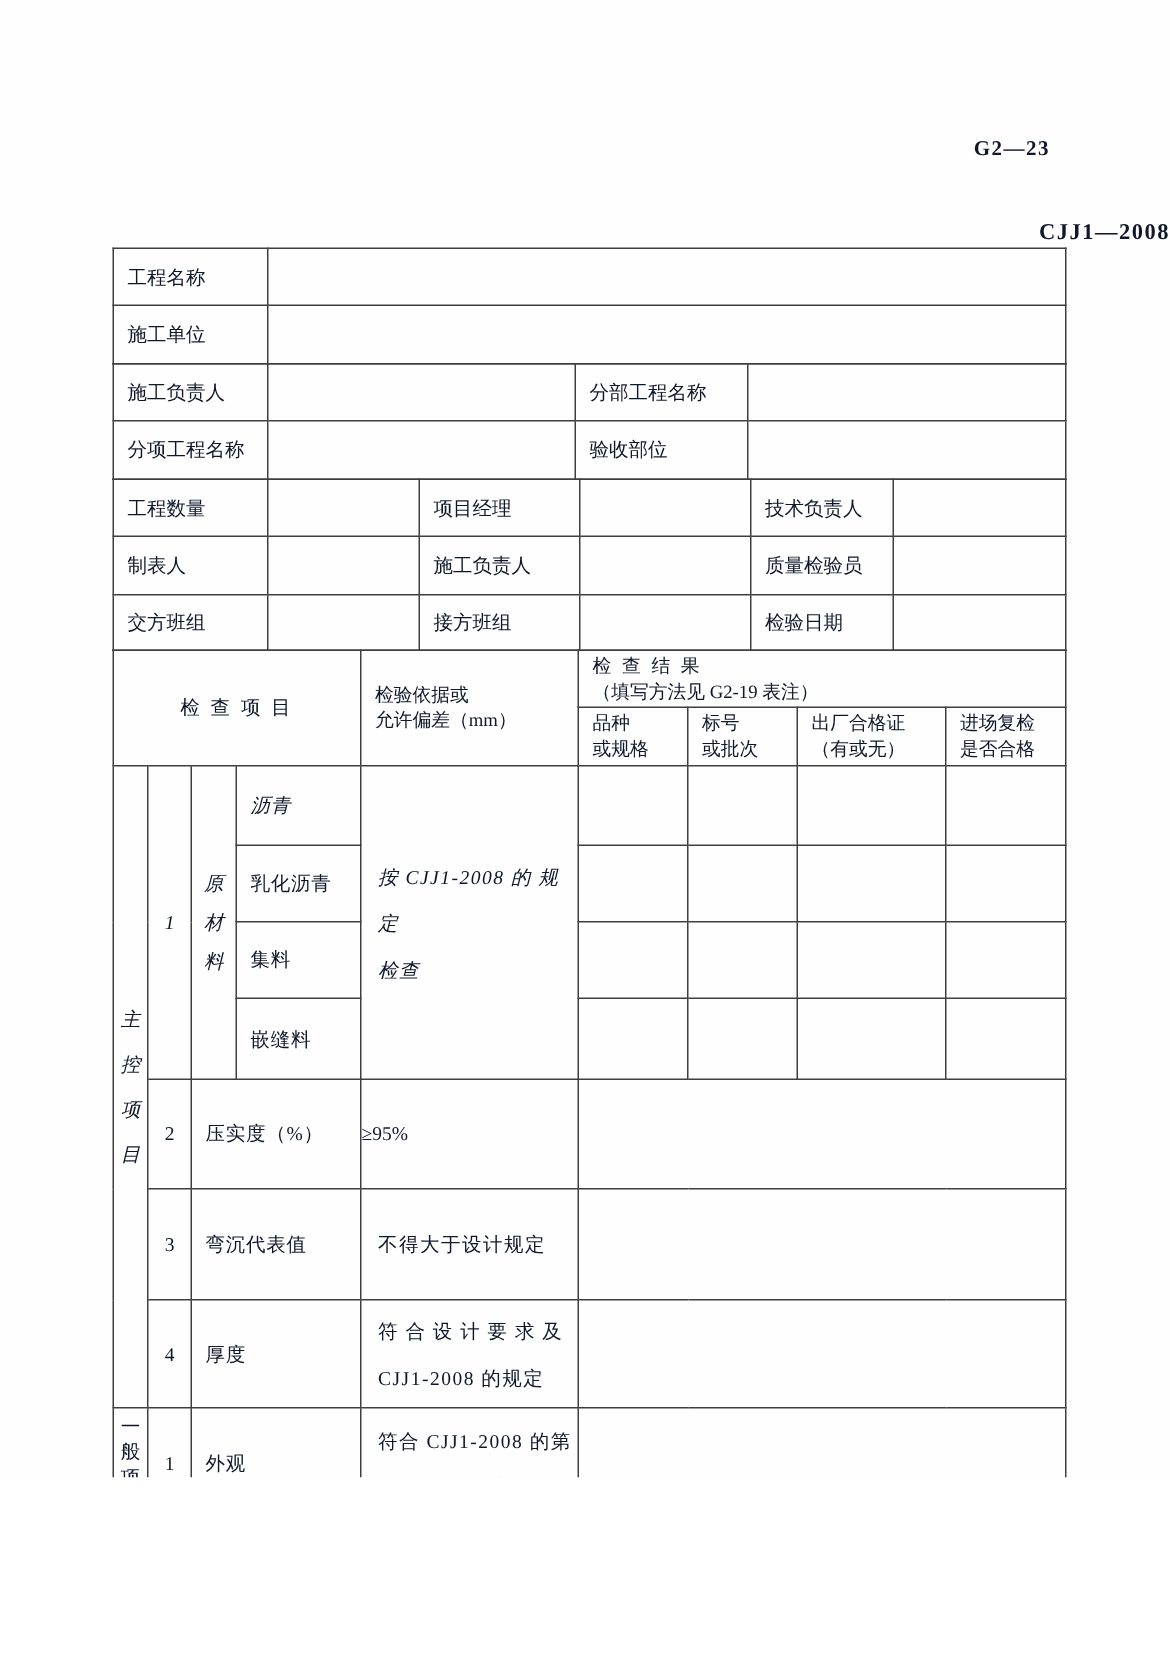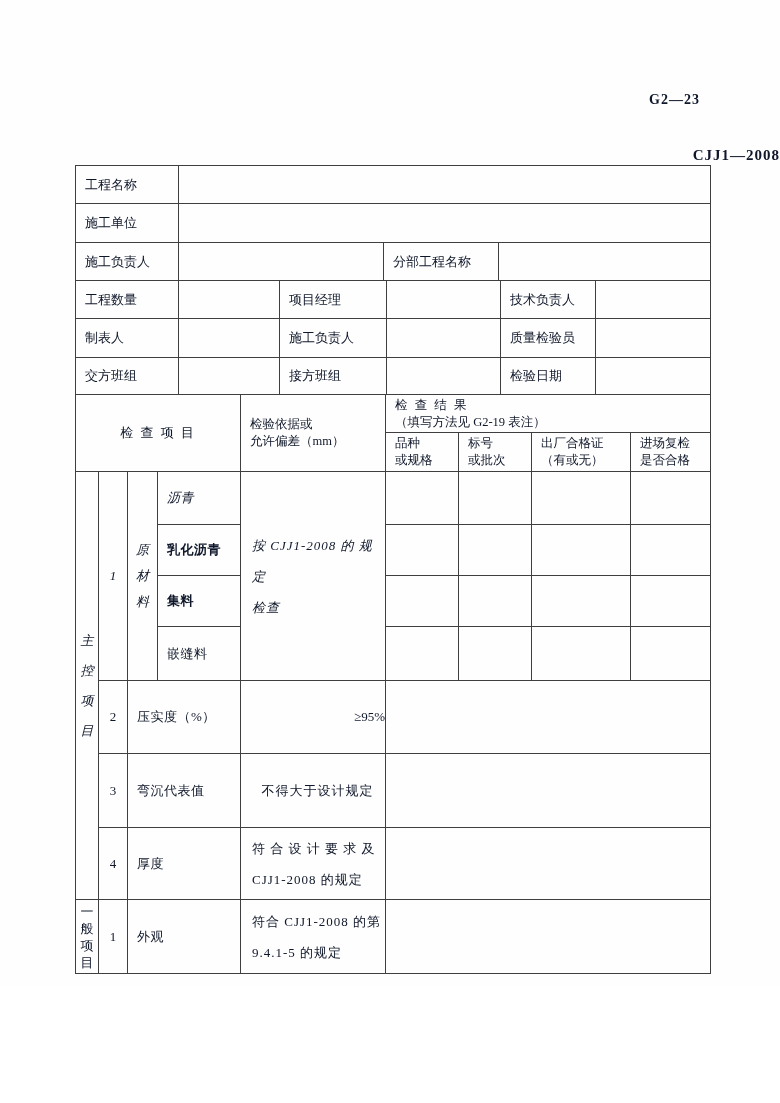--- a/index.html
+++ b/index.html
@@ -11,29 +11,29 @@
              font-size:23px;font-weight:bold;letter-spacing:2px;}
   .doc-subtitle{position:absolute;top:147px;left:0;width:780px;text-align:right;
                 font-size:15px;font-weight:bold;letter-spacing:1px;}
   .tables{position:absolute;left:75px;top:165px;width:635px;}
   table{border-collapse:collapse;table-layout:fixed;width:635px;margin-top:-1px;}
   table:first-child{margin-top:0;}
   td{border:1px solid #3f3f3f;font-size:13px;vertical-align:middle;
      padding:0 2px 0 9px;overflow:hidden;background:#fefefe;}
   .c{text-align:center;padding:0 1px;}
   .h37 td{height:37px;} .h38 td{height:38px;} .h36 td{height:36px;}
-  .h52 td{height:52px;font-style:italic;} .h50 td{height:50px;font-weight:bold;} .h53 td{height:53px;}
+  .h52 td{height:52px;font-style:italic;} .h50 td{height:50px;} .h53 td{height:53px;}
   .h72 td{height:72px;} .h73 td{height:73px;} .h71 td{height:71px;}
   .two .l{display:block;line-height:17px;font-size:12.5px;}
   .vcell{padding:0;text-align:center;}
   .vtext{display:inline-block;width:15px;word-break:break-all;text-align:center;font-size:13px;}
   .lh30{line-height:30px;} .lh26{line-height:26px;} .lh17{line-height:17px;}
   .basis2{padding-left:11px;}
   .basis2 .l{display:block;line-height:31px;letter-spacing:1px;}
-  .basisc{text-align:right;padding:0;}
+  .basisc{text-align:left;padding:0;}
   .itemname{letter-spacing:0.5px;}
   .spread{letter-spacing:2px;}
 </style>
 </head>
 <body>
 
 <div class="page">
   <div class="doc-code">G2—23</div>
   <div class="doc-subtitle">CJJ1—2008</div>
 
@@ -61,20 +61,26 @@
           <col style="width:103px">
           <col style="width:205px">
           <col style="width:115px">
           <col style="width:212px">
         </colgroup>
       <tbody>
           <tr class="h37">
         <td>施工负责人</td>
         <td></td>
         <td>分部工程名称</td>
+        <td></td>
+      </tr>
+      <tr class="h38">
+        <td>分项工程名称</td>
+        <td></td>
+        <td>验收部位</td>
         <td></td>
       </tr>
     </tbody>
       </table>
 
     <table>
       <colgroup>
           <col style="width:103px">
           <col style="width:101px">
           <col style="width:107px">
@@ -200,21 +206,21 @@
       <tr class="h72">
         <td class="c">2</td>
         <td colspan="2" class="itemname">压实度（%）</td>
         <td class="basisc">≥95%</td>
         <td colspan="4"></td>
       </tr>
 
       <tr class="h73">
         <td class="c">3</td>
         <td colspan="2" class="itemname">弯沉代表值</td>
-        <td class="itemname" style="padding-left:11px;letter-spacing:1px;text-align:center;">不得大于设计规定</td>
+        <td class="itemname" style="padding-left:11px;letter-spacing:1px;">不得大于设计规定</td>
         <td colspan="4"></td>
       </tr>
 
       <tr class="h71">
         <td class="c">4</td>
         <td colspan="2" class="itemname">厚度</td>
         <td class="basis2">
           <span class="l">符 合 设 计 要 求 及</span>
           <span class="l">CJJ1-2008 的规定</span>
         </td>

